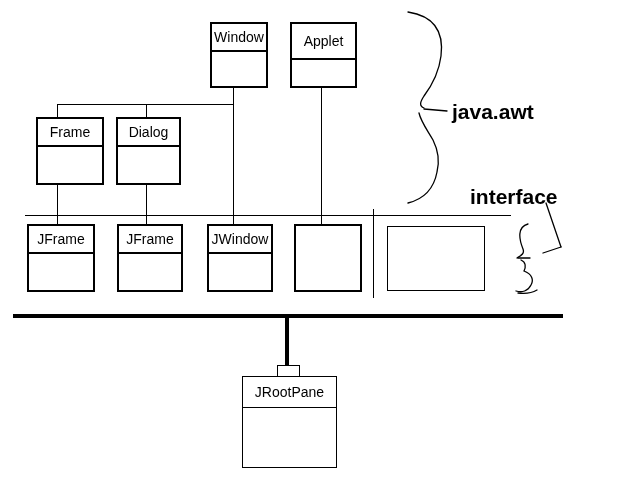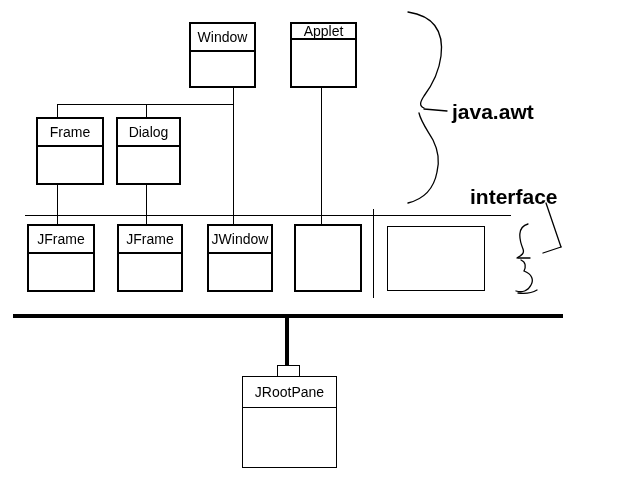--- a/index.html
+++ b/index.html
@@ -67,26 +67,26 @@
   <div class="line" style="left:57px;top:184px;width:1px;height:40px"></div>
   <div class="line" style="left:146px;top:184px;width:1px;height:40px"></div>
 
   <div class="line" style="left:25px;top:215px;width:486px;height:1px"></div>
   <div class="line" style="left:373px;top:209px;width:1px;height:89px"></div>
 
   <div class="thick" style="left:13px;top:314px;width:550px;height:4px"></div>
   <div class="thick" style="left:285px;top:318px;width:4px;height:48px"></div>
   <div class="conn-rect" style="left:277px;top:365px;width:23px;height:12px"></div>
 
-  <div class="cbox" style="left:189px;top:22px;width:67px;height:66px">
+  <div class="cbox" style="left:210px;top:22px;width:58px;height:66px">
     <div class="title" style="height:28px">Window</div>
     <div class="members"></div>
   </div>
   <div class="cbox" style="left:290px;top:22px;width:67px;height:66px">
-    <div class="title" style="height:16px">Applet</div>
+    <div class="title" style="height:36px">Applet</div>
     <div class="members"></div>
   </div>
   <div class="cbox" style="left:36px;top:117px;width:68px;height:68px">
     <div class="title" style="height:28px">Frame</div>
     <div class="members"></div>
   </div>
   <div class="cbox" style="left:116px;top:117px;width:65px;height:68px">
     <div class="title" style="height:28px">Dialog</div>
     <div class="members"></div>
   </div>

